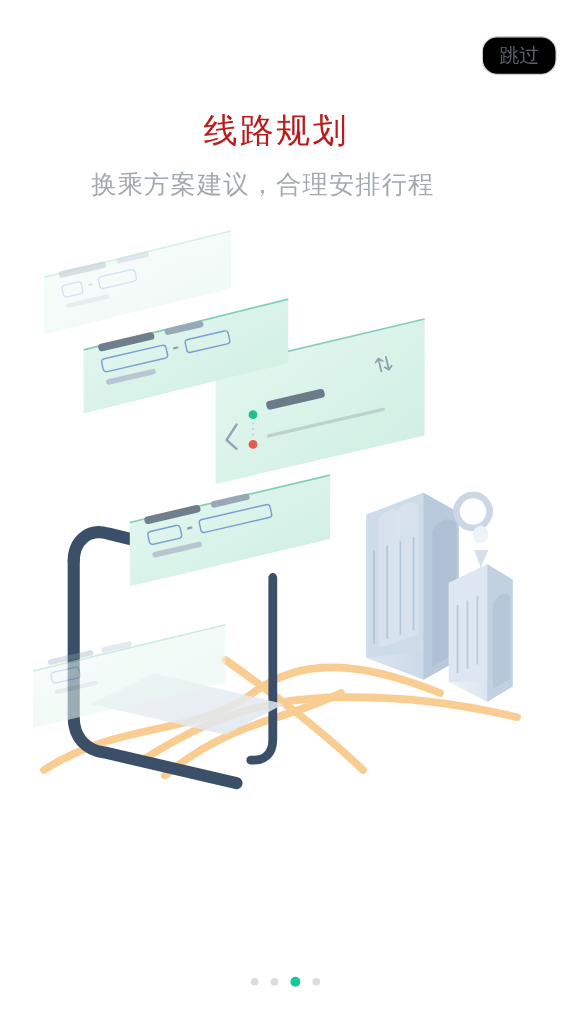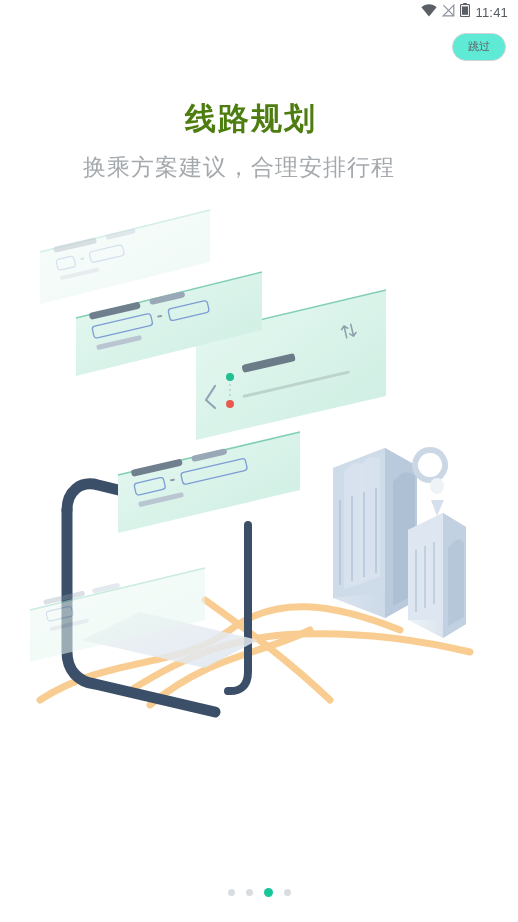--- a/index.html
+++ b/index.html
@@ -22,32 +22,32 @@
     font-size:13px; color:#555b60; letter-spacing:.2px;
     font-family:"Liberation Sans", sans-serif;
   }
 
   
   .skip-wrap {
     position:absolute; top:33px; right:12px;
   }
   .skip-btn {
     border:1px solid #cfd4d8; border-radius:14px;
-    background:#5eead4; color:#5d6166;
-    font-size:11px; line-height:1;
+    background:#000000; color:#5d6166;
+    font-size:18px; line-height:1;
     padding:7px 15px 8px;
     font-family:"Liberation Sans", sans-serif;
     cursor:pointer;
   }
 
   
   .title {
     position:absolute; top:98px; left:0; width:502px;
     text-align:center;
-    font-size:31px; font-weight:bold; color:#4d7c0f;
+    font-size:31px; font-weight:normal; color:#b91c1c;
     letter-spacing:2px;
   }
   .subtitle {
     position:absolute; top:152px; left:0; width:478px;
     text-align:center;
     font-size:23px; color:#a4a9ad; letter-spacing:1px;
   }
 
   
   .illus { position:absolute; top:200px; left:0; width:518px; height:560px; }
@@ -58,41 +58,20 @@
     display:flex; align-items:center; justify-content:center; gap:11px;
   }
   .dot { width:7px; height:7px; border-radius:50%; background:#d9dde0; }
   .dot.active { width:9px; height:9px; background:#18c69b; }
 </style>
 </head>
 <body>
 
 <div class="screen">
 
-  <div class="statusbar">
-    <span class="sb-icon">
-      <svg width="16" height="13" viewBox="0 0 16 13">
-          <path d="M8 12.5 0.4 3.2C2.5 1.3 5.1 0.3 8 0.3s5.5 1 7.6 2.9z" fill="#5a6065"></path>
-        </svg>
-    </span>
-    <span class="sb-icon">
-      <svg width="13" height="13" viewBox="0 0 13 13">
-        <path d="M11.8 1.2v10.6H1.2z" fill="none" stroke="#8d9399" stroke-width="1.2"></path>
-        <path d="M1.4 1.2 11.6 11.6" stroke="#8d9399" stroke-width="1.2"></path>
-      </svg>
-    </span>
-    <span class="sb-icon">
-      <svg width="10" height="14" viewBox="0 0 10 14">
-        <rect x="0.5" y="1.5" width="9" height="12" rx="1" fill="none" stroke="#5a6065" stroke-width="1.2"></rect>
-        <rect x="3.2" y="0" width="3.6" height="1.6" fill="#5a6065"></rect>
-        <rect x="2" y="3.4" width="6" height="8.4" fill="#5a6065"></rect>
-      </svg>
-    </span>
-    <span class="sb-time">11:41</span>
-  </div>
 
   <div class="skip-wrap">
     <button class="skip-btn">跳过</button>
   </div>
 
   <div class="title">线路规划</div>
   <div class="subtitle">换乘方案建议，合理安排行程</div>
 
   <div class="illus">
     <svg width="518" height="560" viewBox="0 0 518 560" xmlns="http://www.w3.org/2000/svg">

